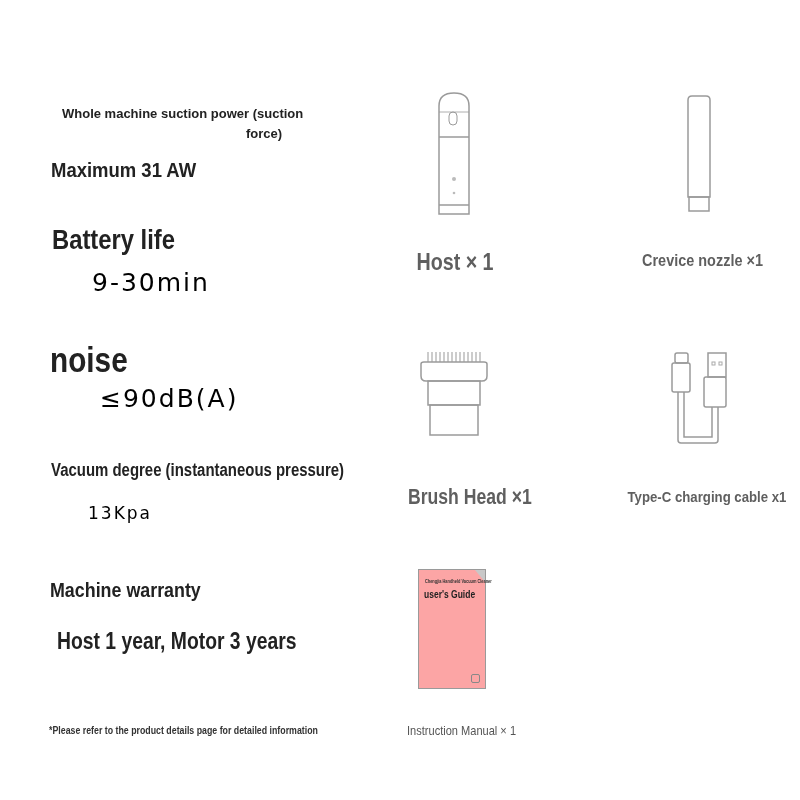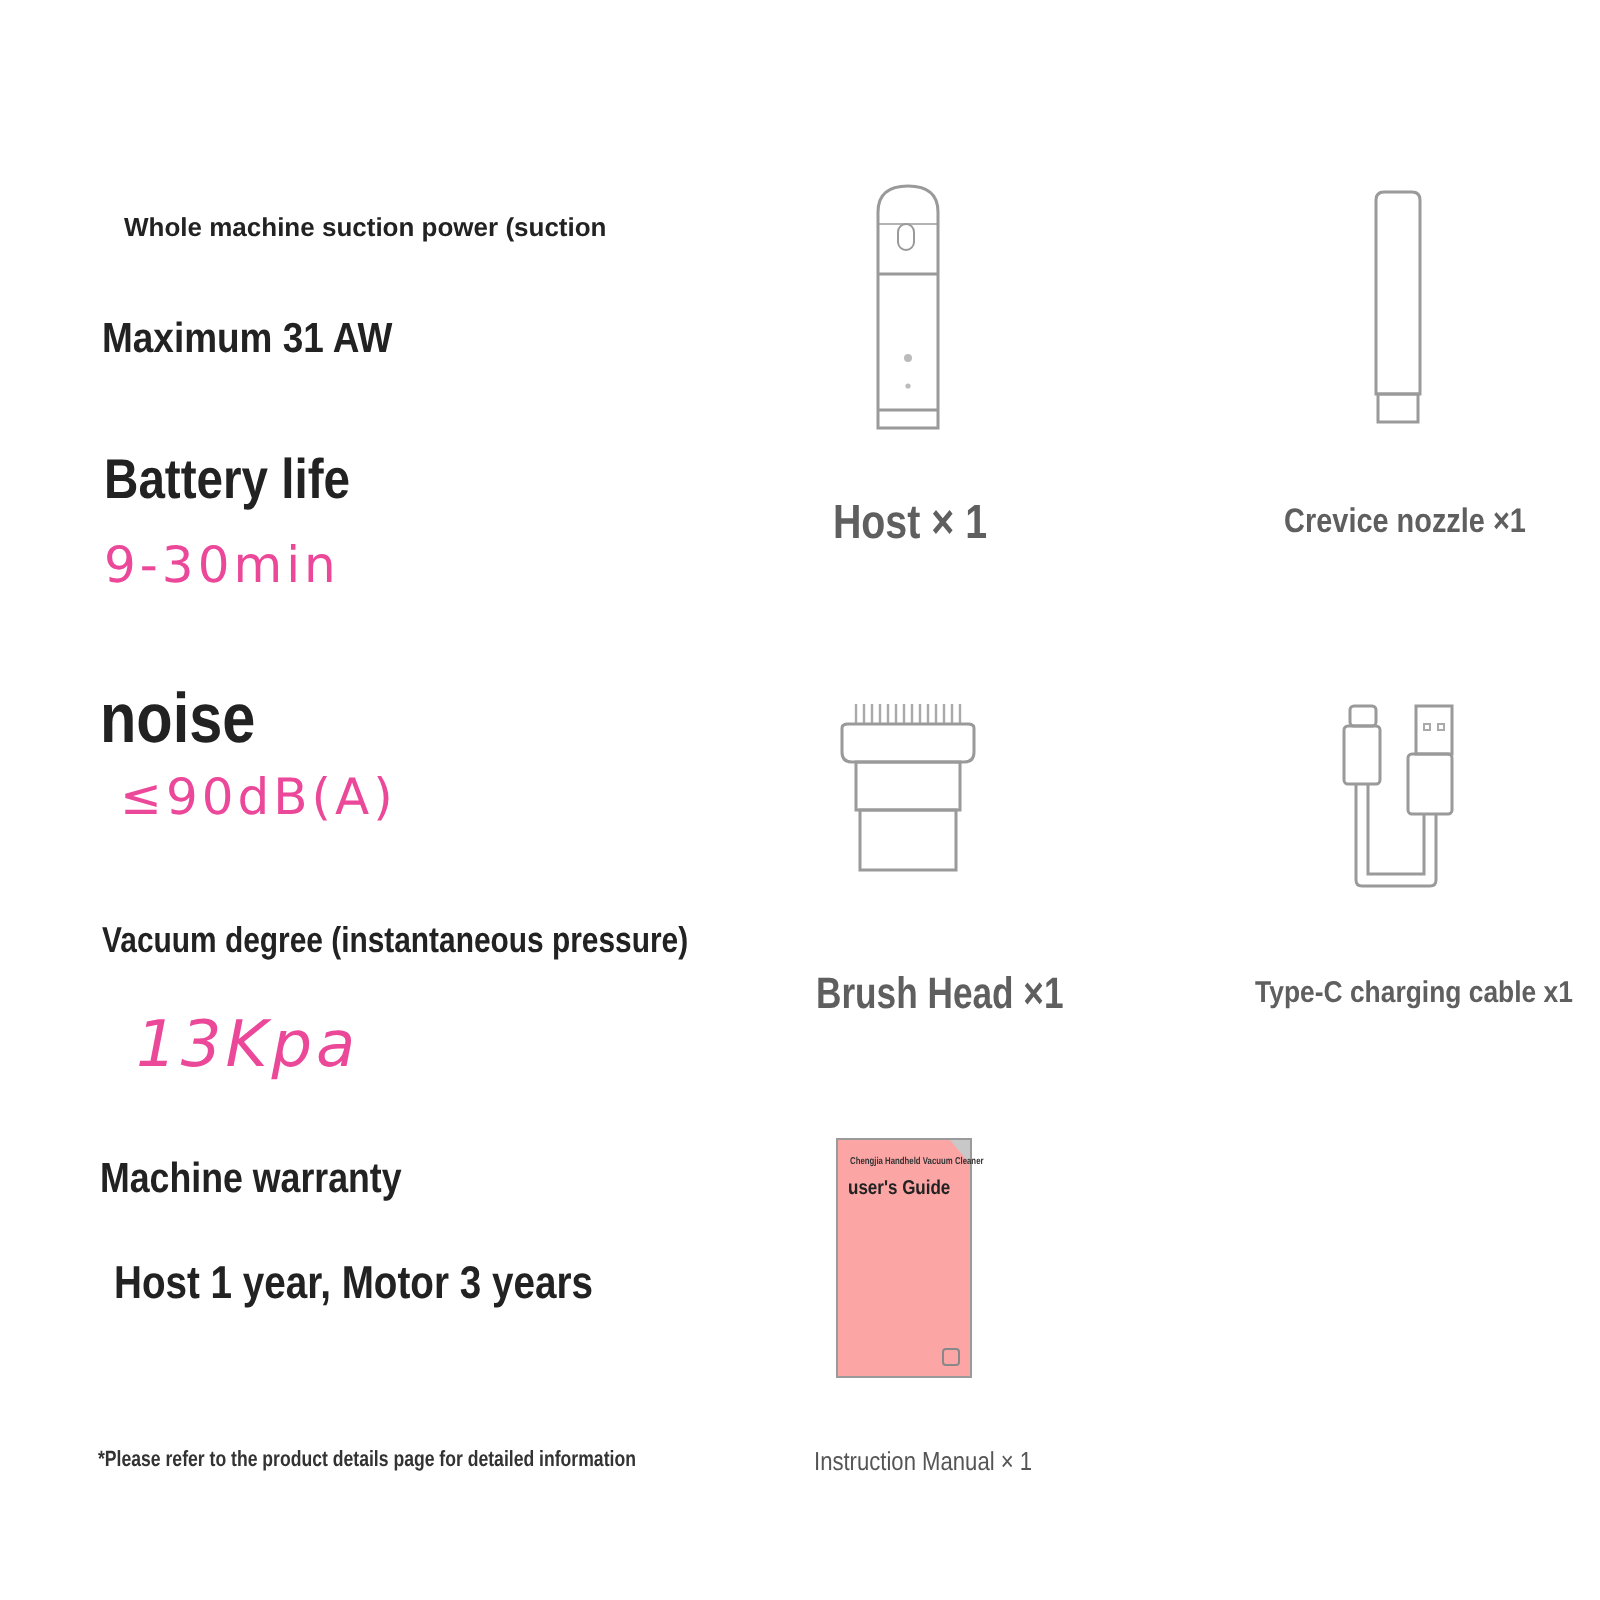--- a/index.html
+++ b/index.html
@@ -1,39 +1,40 @@
 <!DOCTYPE html>
 <html><head>
   <meta charset="utf-8">
   <style>
     html, body { margin:0; padding:0; background:#ffffff; }
     body { width:800px; height:800px; position:relative; overflow:hidden; font-family:"Liberation Sans", sans-serif; color:#1e1e1e; }
     .abs { position:absolute; }
     .spec-heading { font-weight:bold; color:#222; white-space:nowrap; }
-    .spec-value-light { font-family:"DejaVu Sans", sans-serif; color:#ec4899; letter-spacing:2px; white-space:nowrap; }
+    .spec-value-light { font-family:"DejaVu Sans", sans-serif; color:#000000; letter-spacing:2px; white-space:nowrap;margin-left:40px; }
     .item-label { color:#5f5f5f; white-space:nowrap; text-align:center; font-weight:bold; }
     svg { position:absolute; overflow:visible; }
     .stroke { fill:none; stroke:#9a9a9a; stroke-width:1.5; }
   </style>
 </head>
 <body>
 
 <div class="abs spec-heading" style="left:62px;top:104px;font-size:13px;width:220px;text-align:right;line-height:20px;">
   <div>Whole machine suction power (suction</div>
+  <div>force)</div>
 </div>
 <div class="abs spec-heading" style="left:51px;top:158px;font-size:21px;transform:scaleX(0.88);transform-origin:left top;">Maximum 31 AW</div>
 
 <div class="abs spec-heading" style="left:52px;top:224px;font-size:28px;transform:scaleX(0.85);transform-origin:left top;">Battery life</div>
 <div class="abs spec-value-light" style="left:52px;top:268px;font-size:25px;">9-30min</div>
 
 <div class="abs spec-heading" style="left:50px;top:340px;font-size:35px;transform:scaleX(0.85);transform-origin:left top;">noise</div>
 <div class="abs spec-value-light" style="left:60px;top:384px;font-size:25px;">≤90dB(A)</div>
 
 <div class="abs spec-heading" style="left:51px;top:460px;font-size:18px;transform:scaleX(0.83);transform-origin:left top;">Vacuum degree (instantaneous pressure)</div>
-<div class="abs spec-value-light" style="left:68px;top:503px;font-size:32px;font-style:italic;">13Kpa</div>
+<div class="abs spec-value-light" style="left:48px;top:503px;font-size:17px;">13Kpa</div>
 
 <div class="abs spec-heading" style="left:50px;top:578px;font-size:21px;transform:scaleX(0.85);transform-origin:left top;">Machine warranty</div>
 <div class="abs spec-heading" style="left:57px;top:628px;font-size:23px;transform:scaleX(0.84);transform-origin:left top;">Host 1 year, Motor 3 years</div>
 
 <div class="abs" style="left:49px;top:724px;font-size:11px;color:#333;font-weight:bold;white-space:nowrap;transform:scaleX(0.8);transform-origin:left top;">*Please refer to the product details page for detailed information</div>
 
 <svg style="left:436px;top:92px;" width="36" height="122">
   <path class="stroke" d="M3,122 L3,14 Q3,1 18,1 Q33,1 33,14 L33,122 Z"></path>
   <line class="stroke" x1="3" y1="20" x2="33" y2="20" style="stroke-width:0.8"></line>
   <line class="stroke" x1="3" y1="45" x2="33" y2="45"></line>

